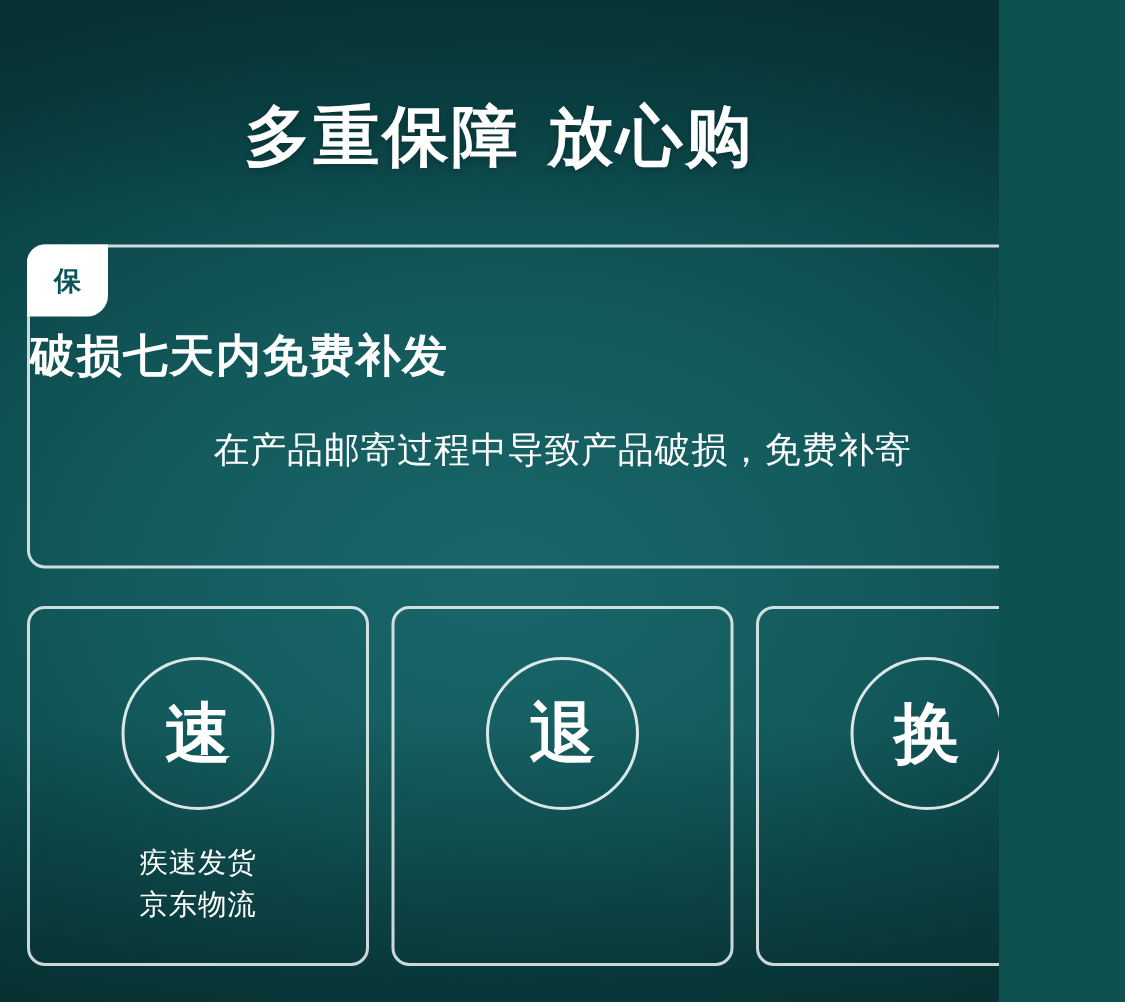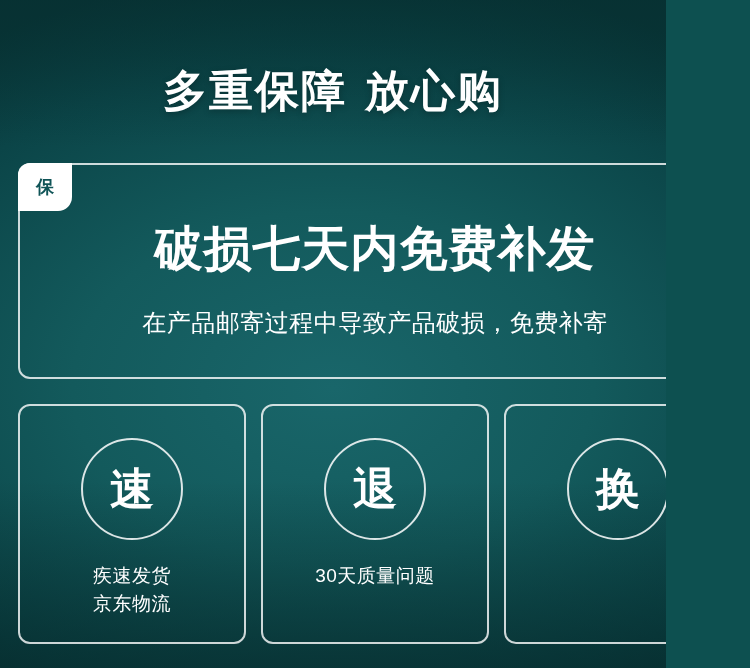--- a/index.html
+++ b/index.html
@@ -66,23 +66,23 @@
     border-radius: 12px 0 14px 0;
     background: #ffffff;
     color: #0f5457;
     font-size: 18px;
     font-weight: bold;
     display: flex;
     align-items: center;
     justify-content: center;
   }
   .main-card .headline {
-    text-align: center;
+    text-align: left;
     color: #ffffff;
-    font-size: 48px;
+    font-size: 30px;
     font-weight: bold;
     letter-spacing: 1px;
     margin-top: 52px;
   }
   .main-card .sub {
     text-align: center;
     color: #ffffff;
     font-size: 24px;
     margin-top: 26px;
     letter-spacing: 0.5px;
@@ -151,21 +151,20 @@
       <div class="circle">速</div>
       <div class="caption">
         <div>疾速发货</div>
         <div>京东物流</div>
       </div>
     </div>
 
     <div class="fcard">
       <div class="circle">退</div>
       <div class="caption">
-        <div>30天质量问题</div>
       </div>
     </div>
 
     <div class="fcard">
       <div class="circle">换</div>
     </div>
 
   </div>
 </div>
 

